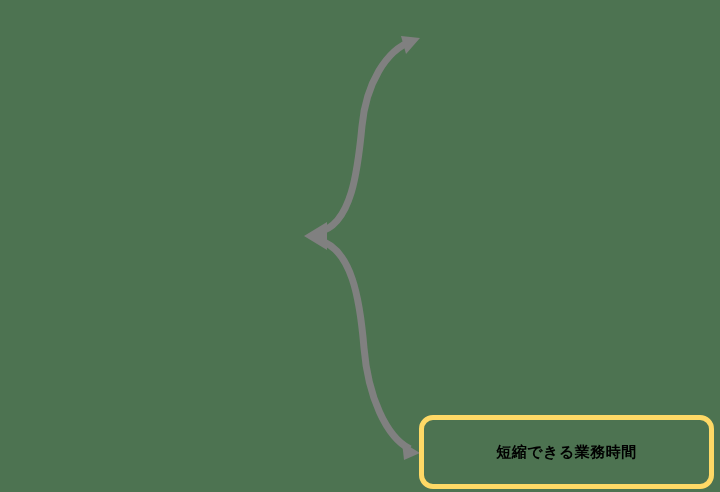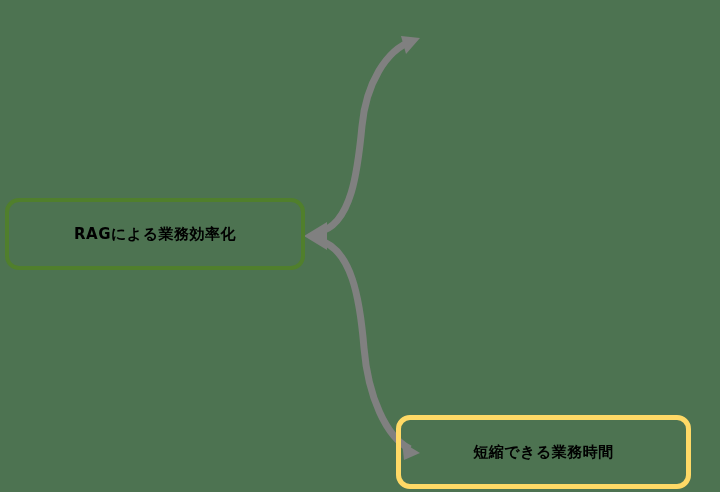--- a/index.html
+++ b/index.html
@@ -61,21 +61,21 @@
     left: 419px;
     top: 4px;
     width: 295px;
     height: 74px;
     border-width: 5px;
     border-color: #9dc3e6;
     border-radius: 14px;
   }
   
   #node-branch-time {
-    left: 396px;
+    left: 419px;
     top: 415px;
     width: 295px;
     height: 74px;
     border-width: 5px;
     border-color: #ffd966;
     border-radius: 14px;
   }
 </style>
 </head>
 <body>
@@ -88,22 +88,19 @@
 
     <polygon points="420,38 401,36 406,54" fill="#808080"></polygon>
 
     <path d="M 318 240 C 352 248, 360 300, 364 348 C 368 396, 386 437, 410 449" fill="none" stroke="#808080" stroke-width="7" stroke-linecap="butt"></path>
 
     <polygon points="420,453 402,442, 404,460" fill="#808080"></polygon>
 
     <polygon points="304,236 327,222 327,250" fill="#808080"></polygon>
   </svg>
 
-  <div class="node" id="node-root">
-    <span class="node-label">RAGによる業務効率化</span>
-  </div>
 
 
   <div class="node" id="node-branch-time">
     <span class="node-label">短縮できる業務時間</span>
   </div>
 
 </div>
 
 </body></html>

